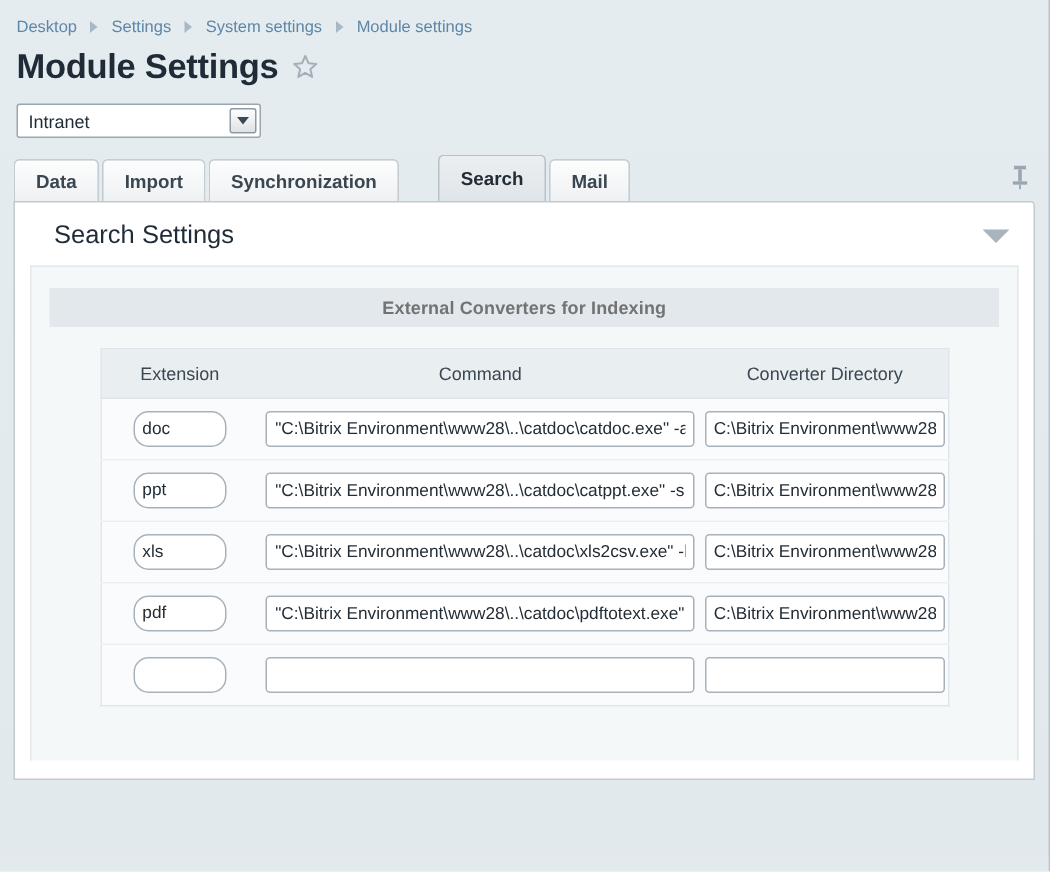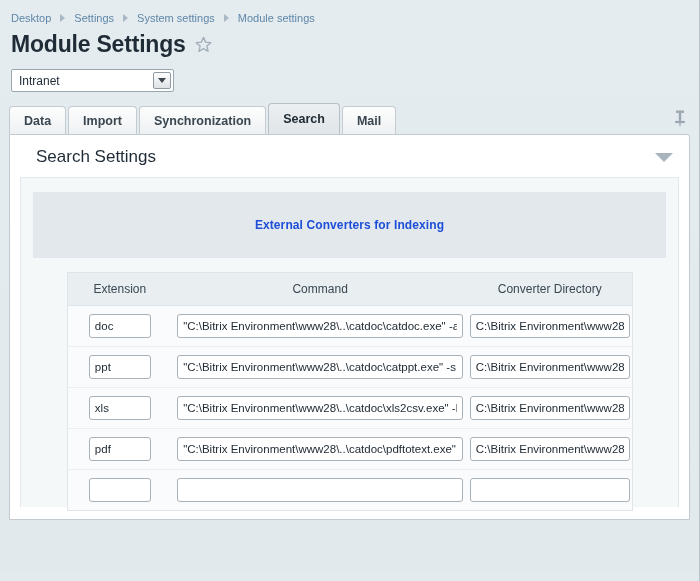--- a/index.html
+++ b/index.html
@@ -128,20 +128,21 @@
     white-space: nowrap;
     position: relative;
     z-index: 1;
   }
   .tab.active {
     background: linear-gradient(180deg,#eceff1 0%,#e0e5e9 100%);
     color: #222c35;
     height: 31px;
     z-index: 3;
     border-color: #b8c1c8;
+    margin-left: 24px;
   }
   .pin-top {
     position: absolute;
     right: 12px;
     top: 6px;
     cursor: pointer;
   }
 
   
   .panel {
@@ -179,22 +180,22 @@
     border-bottom: none;
     padding: 14px 12px 10px 12px;
     height: 330px;
   }
 
   .section-bar {
     background: #e2e8ec;
     text-align: center;
     font-weight: bold;
     font-size: 12px;
-    color: #1d4ed8;
-    padding: 26px 0;
+    color: #737373;
+    padding: 6px 0;
     margin-bottom: 14px;
     letter-spacing: 0.1px;
   }
 
   table.conv {
     border-collapse: collapse;
     width: 566px;
     margin: 0 auto;
     background: #fff;
     border: 1px solid #dfe5ea;
@@ -223,21 +224,21 @@
     font-family: "Liberation Sans", sans-serif;
     font-size: 11.5px;
     color: #232d36;
     height: 24px;
     border: 1px solid #a8b2bb;
     border-radius: 3px;
     background: #fff;
     padding: 0 5px;
     outline: none;
   }
-  .inp-ext { width: 62px; }
+  .inp-ext { width: 62px; border-radius: 10px; }
   .inp-cmd { width: 286px; }
   .inp-dir { width: 160px; }
 
   
   .footer {
     margin: 0 9px;
     background: #ffffff;
     border: 1px solid #c2cad0;
     border-top: none;
     height: 46px;

